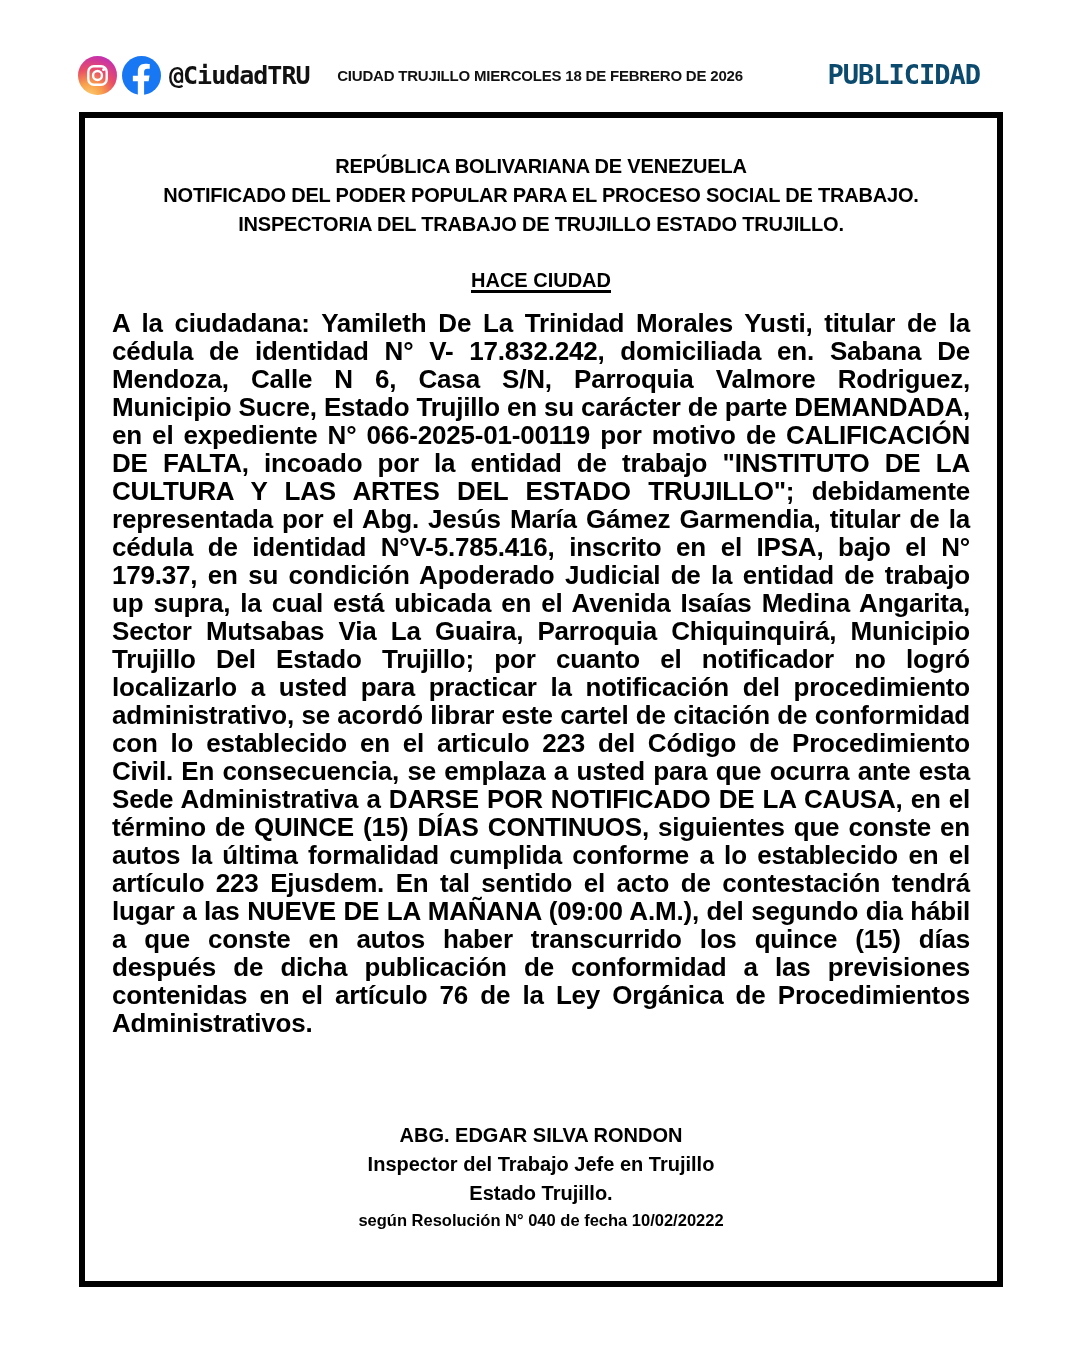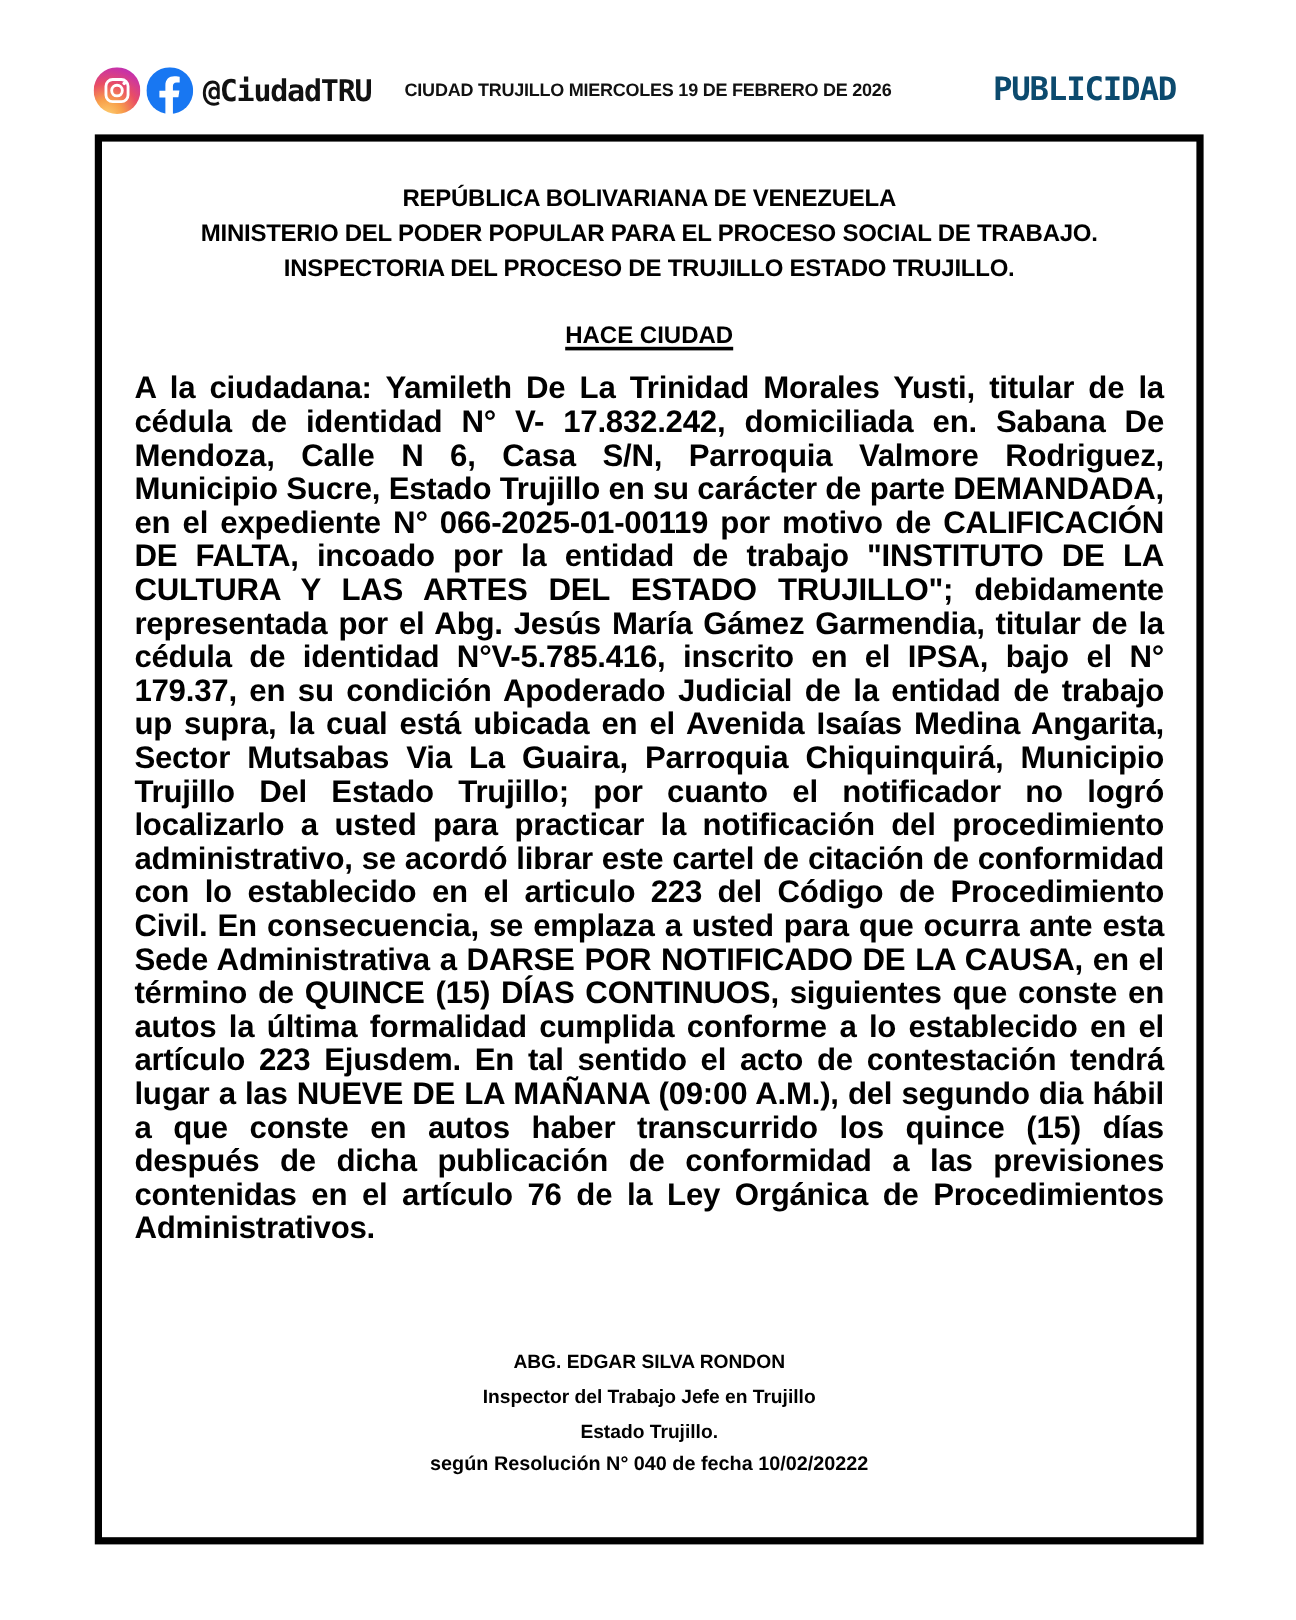--- a/index.html
+++ b/index.html
@@ -42,21 +42,21 @@
     margin-top:27px;
   }
   .hace-saber span{
     text-decoration:underline;text-decoration-thickness:3px;text-underline-offset:3px;
   }
   .body-text{
     margin-top:14px;font-weight:700;font-size:26px;line-height:28px;
     text-align:justify;letter-spacing:-0.2px;
   }
   .sig-block{margin-top:84px;text-align:center;font-weight:700;}
-  .sig-name,.sig-title,.sig-region{font-size:16px;line-height:29px;}
+  .sig-name,.sig-title,.sig-region{font-size:20px;line-height:29px;}
   .sig-resolution{font-size:16.5px;line-height:24px;}
 </style>
 </head>
 <body>
 
 <div class="hdr-icon" id="ig-icon">
   <svg width="39" height="39" viewBox="0 0 36 36">
     <defs>
       <radialGradient id="igGrad" cx="28%" cy="105%" r="140%">
         <stop offset="0%" stop-color="#fdd273"></stop>
@@ -72,27 +72,27 @@
     <circle cx="23.6" cy="12.4" r="1.4" fill="#fff"></circle>
   </svg>
 </div>
 <div class="hdr-icon" id="fb-icon">
   <svg width="39" height="39" viewBox="0 0 36 36">
     <circle cx="18" cy="18" r="18" fill="#1877F2"></circle>
     <path fill="#fff" d="M24.6 23.2l.8-5.2h-5v-3.4c0-1.4.7-2.8 2.9-2.8h2.3V7.4s-2.1-.35-4.1-.35c-4.2 0-6.9 2.5-6.9 7.1v4h-4.6v5.2h4.6V36c.9.15 1.9.22 2.9.22s2-.07 2.9-.22V23.2h4.2z"></path>
   </svg>
 </div>
 <div class="handle">@CiudadTRU</div>
-<div class="dateline">CIUDAD TRUJILLO MIERCOLES 19 DE FEBRERO DE 2026</div>
+<div class="dateline">CIUDAD TRUJILLO MIERCOLES 18 DE FEBRERO DE 2026</div>
 <div class="publicidad" style="color: #0c4a6e;">PUBLICIDAD</div>
 
 <div class="doc-frame">
   <div class="title-line">REPÚBLICA BOLIVARIANA DE VENEZUELA</div>
-  <div class="title-line">MINISTERIO DEL PODER POPULAR PARA EL PROCESO SOCIAL DE TRABAJO.</div>
-  <div class="title-line">INSPECTORIA DEL PROCESO DE TRUJILLO ESTADO TRUJILLO.</div>
+  <div class="title-line">NOTIFICADO DEL PODER POPULAR PARA EL PROCESO SOCIAL DE TRABAJO.</div>
+  <div class="title-line">INSPECTORIA DEL TRABAJO DE TRUJILLO ESTADO TRUJILLO.</div>
 
   <div class="hace-saber">
     <span>HACE CIUDAD</span>
   </div>
 
   <div class="body-text">A la ciudadana: Yamileth De La Trinidad Morales Yusti, titular de la cédula de identidad N° V- 17.832.242, domiciliada en. Sabana De Mendoza, Calle N 6, Casa S/N, Parroquia Valmore Rodriguez, Municipio Sucre, Estado Trujillo en su carácter de parte DEMANDADA, en el expediente N° 066-2025-01-00119 por motivo de CALIFICACIÓN DE FALTA, incoado por la entidad de trabajo "INSTITUTO DE LA CULTURA Y LAS ARTES DEL ESTADO TRUJILLO"; debidamente representada por el Abg. Jesús María Gámez Garmendia, titular de la cédula de identidad N°V-5.785.416, inscrito en el IPSA, bajo el N° 179.37, en su condición Apoderado Judicial de la entidad de trabajo up supra, la cual está ubicada en el Avenida Isaías Medina Angarita, Sector Mutsabas Via La Guaira, Parroquia Chiquinquirá, Municipio Trujillo Del Estado Trujillo; por cuanto el notificador no logró localizarlo a usted para practicar la notificación del procedimiento administrativo, se acordó librar este cartel de citación de conformidad con lo establecido en el articulo 223 del Código de Procedimiento Civil. En consecuencia, se emplaza a usted para que ocurra ante esta Sede Administrativa a DARSE POR NOTIFICADO DE LA CAUSA, en el término de QUINCE (15) DÍAS CONTINUOS, siguientes que conste en autos la última formalidad cumplida conforme a lo establecido en el artículo 223 Ejusdem. En tal sentido el acto de contestación tendrá lugar a las NUEVE DE LA MAÑANA (09:00 A.M.), del segundo dia hábil a que conste en autos haber transcurrido los quince (15) días después de dicha publicación de conformidad a las previsiones contenidas en el artículo 76 de la Ley Orgánica de Procedimientos Administrativos.</div>
 
   <div class="sig-block">
     <div class="sig-name">ABG. EDGAR SILVA RONDON</div>
     <div class="sig-title">Inspector del Trabajo Jefe en Trujillo</div>

